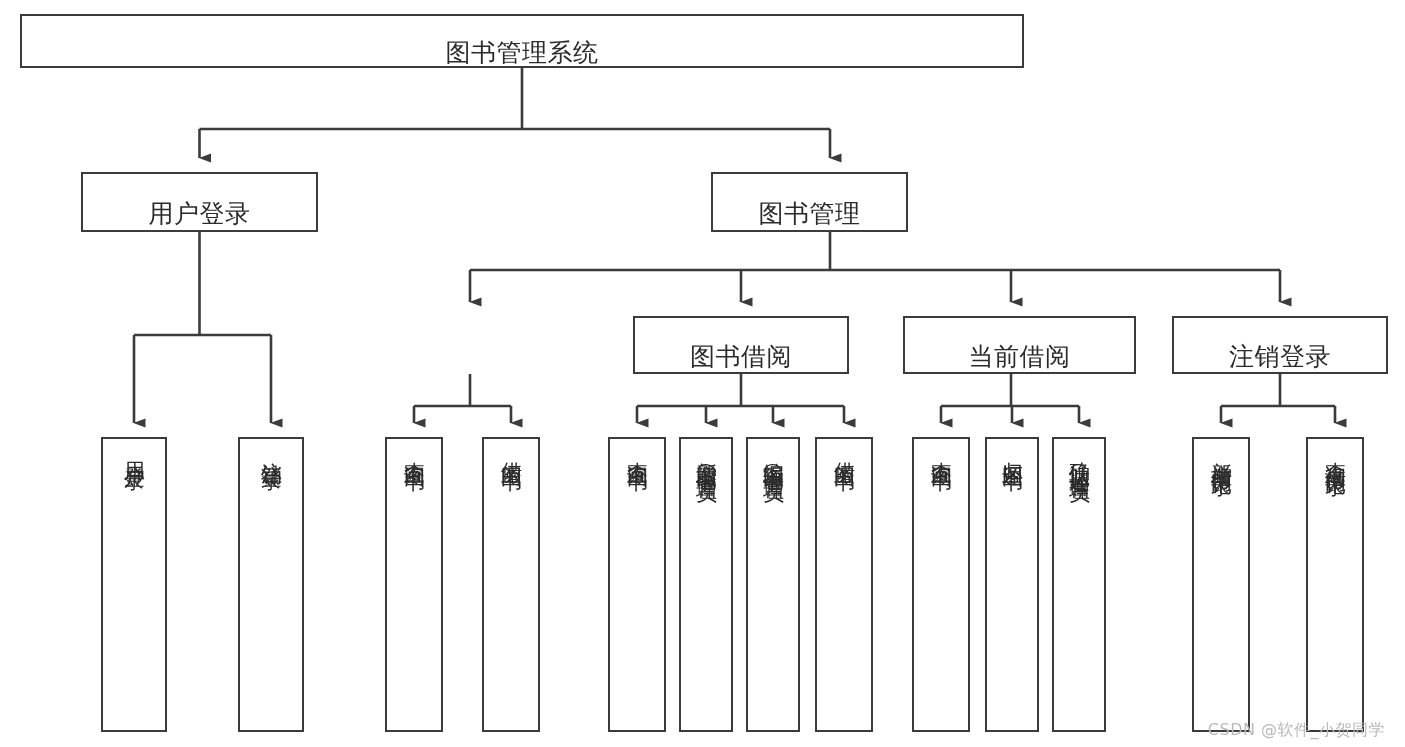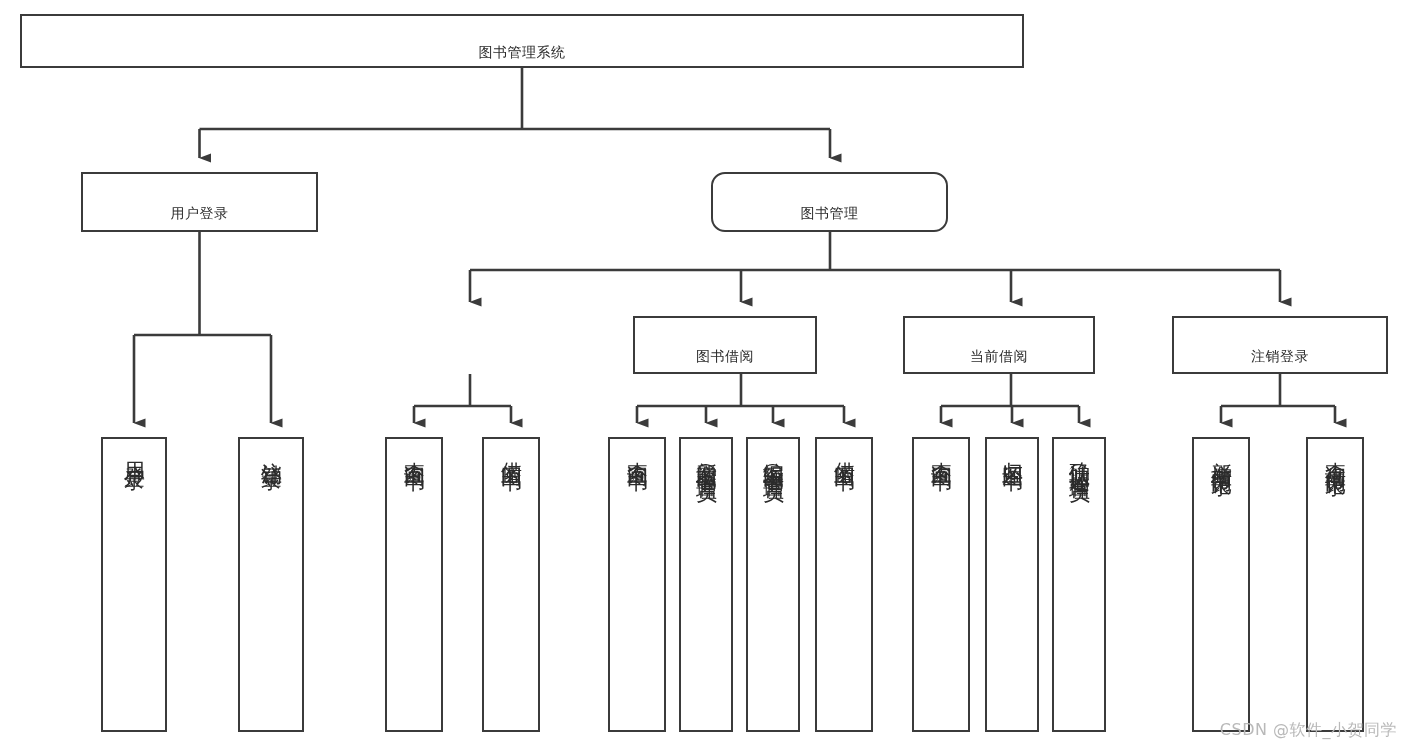--- a/index.html
+++ b/index.html
@@ -38,40 +38,40 @@
     justify-content: center;
     overflow: hidden;
   }
   .node .label {
     color: #2b2b2b;
     text-align: center;
     line-height: 1.12;
     white-space: pre;
   }
   .node.horizontal .label {
-    font-size: 14px;
+    font-size: 25px;
     letter-spacing: 0.5px;
     margin-top: 24px;
   }
   .node.vertical {
     align-items: flex-start;
     justify-content: center;
     padding-top: 6px;
   }
   .node.vertical .label {
     writing-mode: vertical-rl;
     text-orientation: upright;
     font-size: 21px;
     letter-spacing: 3px;
     line-height: 1;
     white-space: nowrap;
   }
   .watermark {
     position: absolute;
-    right: 8px;
+    right: 20px;
     bottom: 6px;
     font-size: 16px;
     color: #b9b9b9;
     letter-spacing: 0.5px;
     user-select: none;
     white-space: nowrap;
   }
 </style>
 </head>
 <body>
@@ -130,28 +130,28 @@
     </g>
   </svg>
 
   <div class="node horizontal" style="left:20px; top:14px; width:1004px; height:54px;">
     <span class="label">图书管理系统</span>
   </div>
 
   <div class="node horizontal" style="left:81px; top:172px; width:237px; height:60px;">
     <span class="label">用户登录</span>
   </div>
-  <div class="node horizontal" style="left:711px; top:172px; width:237px; height:60px;border-radius:14px;">
+  <div class="node horizontal" style="left:711px; top:172px; width:197px; height:60px;">
     <span class="label">图书管理</span>
   </div>
 
-  <div class="node horizontal" style="left:633px; top:316px; width:184px; height:58px;">
+  <div class="node horizontal" style="left:633px; top:316px; width:216px; height:58px;">
     <span class="label">图书借阅</span>
   </div>
-  <div class="node horizontal" style="left:903px; top:316px; width:192px; height:58px;font-family:Liberation Serif, serif;">
+  <div class="node horizontal" style="left:903px; top:316px; width:233px; height:58px;font-family:Liberation Serif, serif;">
     <span class="label">当前借阅</span>
   </div>
   <div class="node horizontal" style="left:1172px; top:316px; width:216px; height:58px;">
     <span class="label">注销登录</span>
   </div>
 
   <div class="node vertical" style="left:101px; top:437px; width:66px; height:295px;">
     <span class="label">用户登录</span>
   </div>
   <div class="node vertical" style="left:238px; top:437px; width:66px; height:295px;">

